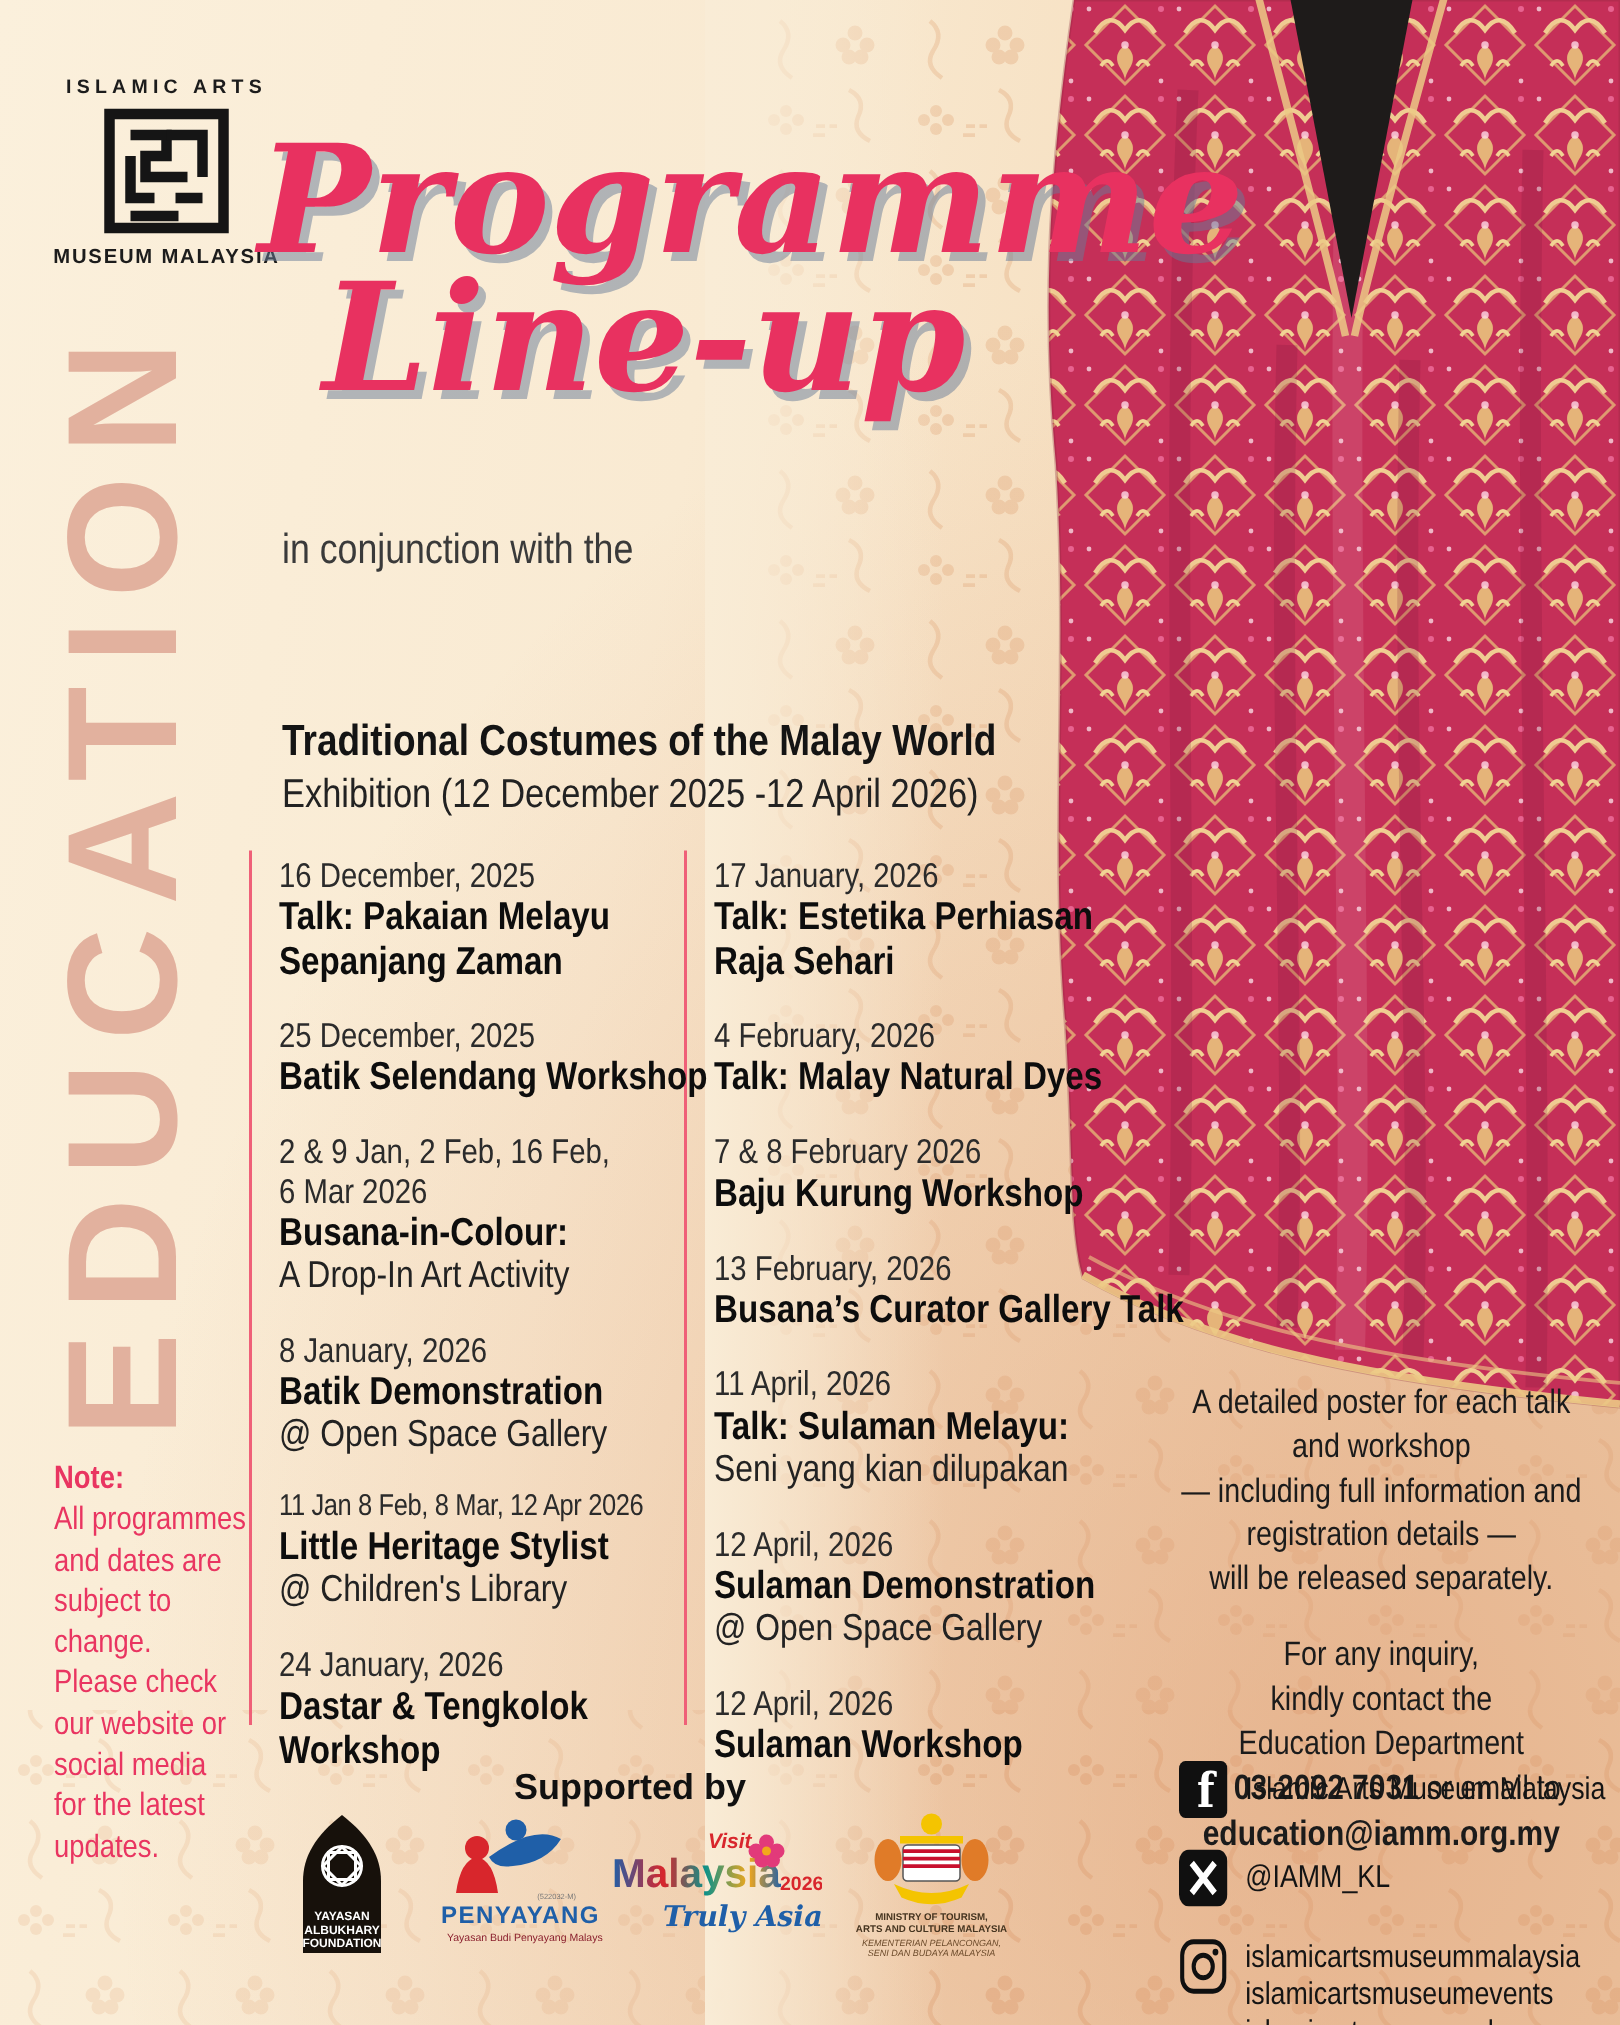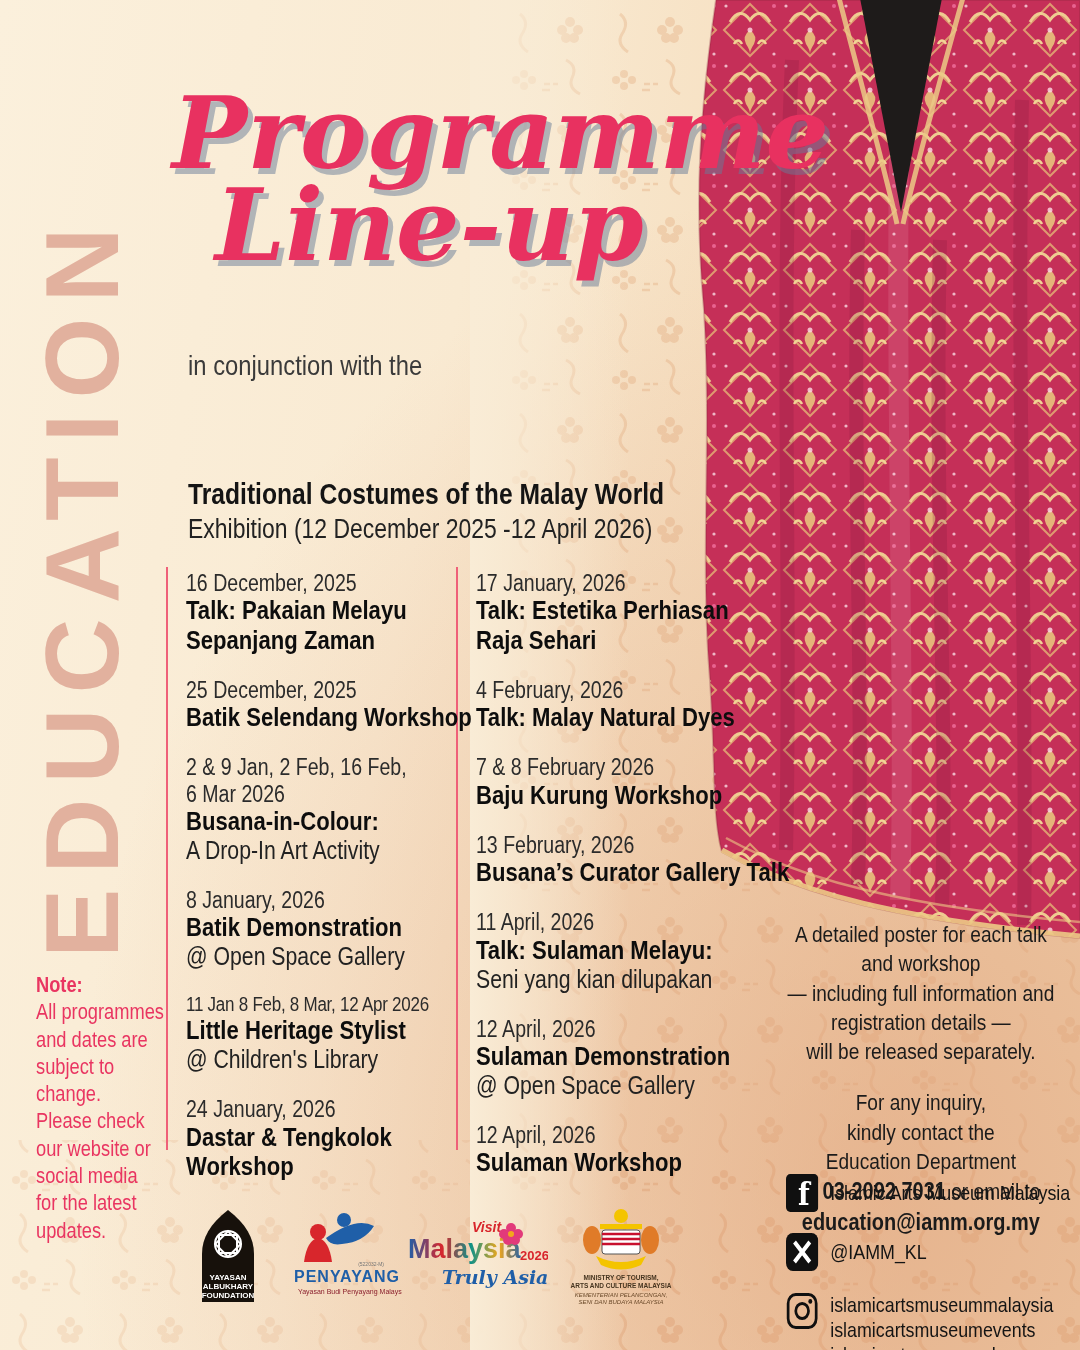--- a/index.html
+++ b/index.html
@@ -131,20 +131,33 @@
       <path d="M860,-2 L901,212 L942,-2 Z" fill="#1e1b1a"></path>
       <g fill="none" stroke="#ecca86" stroke-width="5" opacity="0.85">
         <path d="M838,-6 C860,80 885,170 897,224"></path>
         <path d="M964,-6 C940,80 915,170 903,224"></path>
       </g>
       <path d="M722,850 C800,894 900,919 1080,936" fill="none" stroke="#ecca86" stroke-width="5" opacity="0.9"></path>
       <path d="M726,838 C802,880 902,906 1080,922" fill="none" stroke="#ecca86" stroke-width="2.5" opacity="0.6"></path>
     </g>
   </svg>
 
+  <div class="abs mlogo">
+    <div class="t1">ISLAMIC ARTS</div>
+    <svg width="88" height="88" viewBox="0 0 88 88">
+      <g fill="none" stroke="#151515" stroke-width="7">
+        <path d="M6,6 H82 V82 H6 Z"></path>
+        <path d="M20,20 H44 V34 H30 V48 H58"></path>
+        <path d="M44,20 H68 V48"></path>
+        <path d="M20,34 V62 H36"></path>
+        <path d="M50,62 H68 M20,74 H52"></path>
+      </g>
+    </svg>
+    <div class="t2">MUSEUM MALAYSIA</div>
+  </div>
 
   <div class="abs edu">EDUCATION</div>
 
   <div class="abs script">
     <div class="l1">Programme</div>
     <div class="l2">Line-up</div>
   </div>
 
   <div class="abs conj">in conjunction with the</div>
   <div class="abs exh">
@@ -242,20 +255,21 @@
 registration details —
 will be released separately.</div>
     <div class="gap"></div>
     <div class="pre">For any inquiry,
 kindly contact the
 Education Department</div>
     <div><span>at </span><b>03-2092 7031</b><span> or email to</span></div>
     <div><b>education@iamm.org.my</b></div>
   </div>
 
+  <div class="abs supported">Supported by</div>
 
   <div>
     <svg class="abs logos" style="left:196px;top:1208px;" width="64" height="96" viewBox="0 0 64 96">
       <path d="M32,2 C14,16 6,30 6,46 L6,94 L58,94 L58,46 C58,30 50,16 32,2 Z" fill="#17110b"></path>
       <g fill="none" stroke="#fff" stroke-width="2">
         <circle cx="32" cy="36" r="13"></circle>
         <rect x="23" y="27" width="18" height="18"></rect>
         <rect x="23" y="27" width="18" height="18" transform="rotate(45 32 36)"></rect>
       </g>
       <text x="32" y="72" text-anchor="middle" font-size="8" font-weight="bold" fill="#fff" font-family="Liberation Sans,sans-serif">YAYASAN</text>

